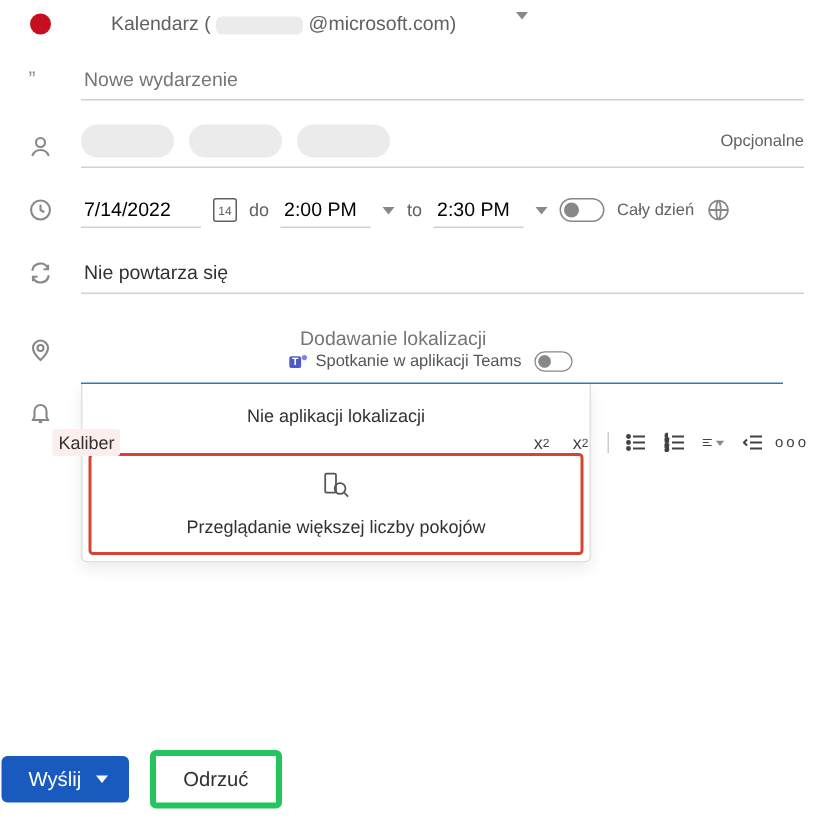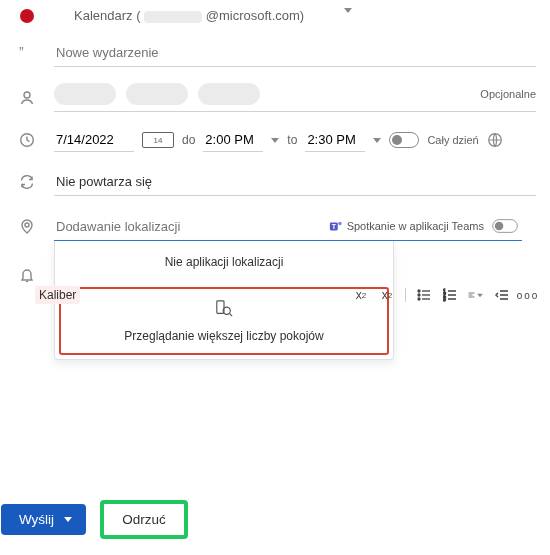--- a/index.html
+++ b/index.html
@@ -70,21 +70,21 @@
     border: none;
     border-bottom: 1px solid #d1d1d1;
     padding: 4px 2px;
     font-size: 13px;
     font-family: inherit;
     background: transparent;
   }
   .date-input { width: 80px; }
   .time-input { width: 60px; }
   .date-icon-box {
-    width: 32px; height: 16px;
+    width: 16px; height: 16px;
     border: 1px solid #616161;
     border-radius: 2px;
     position: relative;
     display: inline-flex;
     align-items: center;
     justify-content: center;
     font-size: 8px;
     color: #616161;
   }
   .small-label { color: #616161; font-size: 12px; }
@@ -303,21 +303,21 @@
 </div>
 
 <div class="row" style="padding-bottom:0;">
   <div class="icon-col">
     <svg width="16" height="16" viewBox="0 0 16 16" fill="none" stroke="#888" stroke-width="1.4">
         <path d="M8 14s5-4.5 5-8a5 5 0 0 0-10 0c0 3.5 5 8 5 8z"></path>
         <circle cx="8" cy="6" r="2"></circle>
       </svg>
   </div>
   <div style="flex:1;">
-    <div class="location-row" style="margin-left:0;">
+    <div class="location-row" style="margin-left:0;flex-direction:column;">
       <input class="location-input" placeholder="Dodawanie lokalizacji" style="">
       <span class="teams-label">
         <svg width="14" height="14" viewBox="0 0 16 16">
             <rect x="1" y="4" width="9" height="9" rx="1.5" fill="#5059c9"></rect>
             <text x="3" y="11" font-size="8" fill="#fff" font-weight="bold">T</text>
             <circle cx="12.5" cy="5" r="2" fill="#7b83eb"></circle>
           </svg>
         <span>Spotkanie w aplikacji Teams</span>
         <span class="toggle" style="transform:scale(0.85);margin-left:2px;"></span>
       </span>

